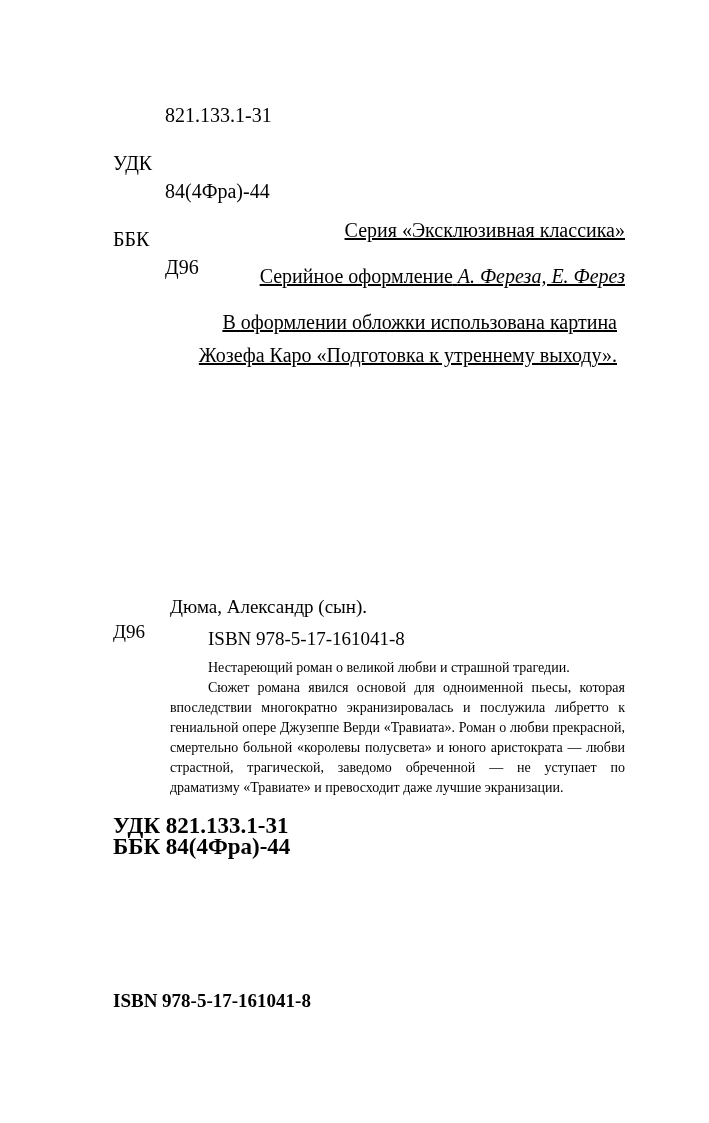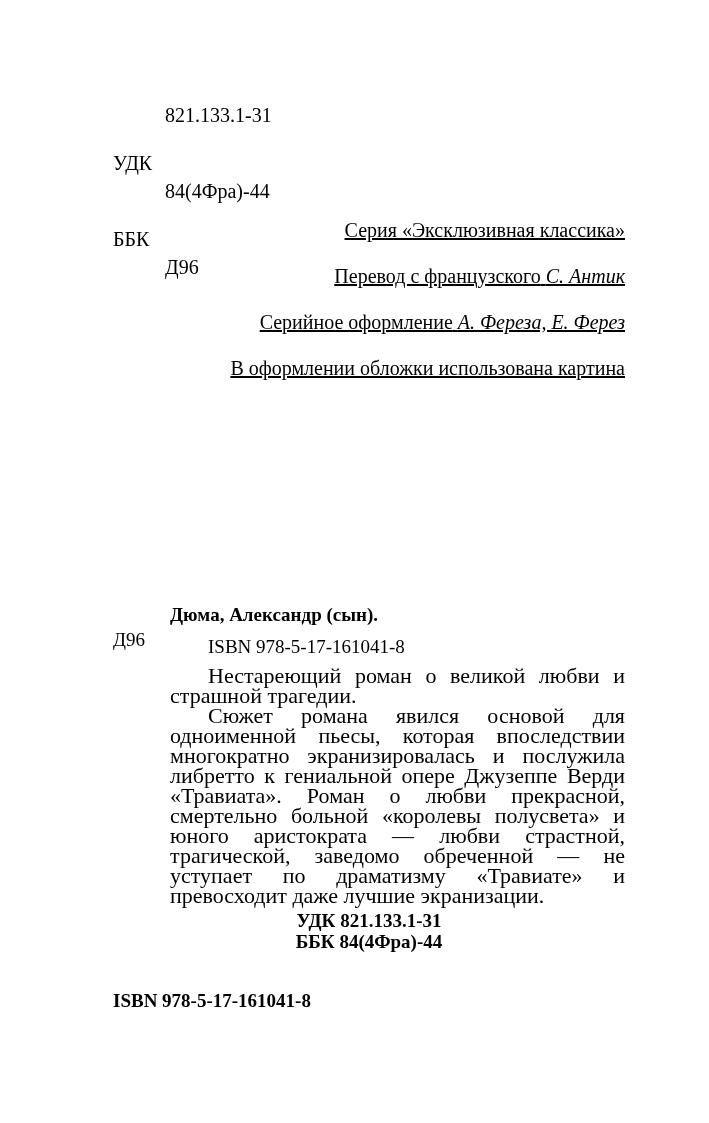--- a/index.html
+++ b/index.html
@@ -27,58 +27,58 @@
   .edition-block {
     position: absolute;
     left: 113px;
     top: 218px;
     width: 512px;
     text-align: right;
     font-size: 20px;
     text-decoration: underline;
   }
   .edition-line { line-height: 25px; margin: 0 0 21px 0; }
-  .cover-note { line-height: 25px; margin: 0; }
+  .cover-note { line-height: 25px; margin: 8px; }
   .edition-block i { font-style: italic; }
 
   
   .cip-block {
     position: absolute;
     left: 113px;
     top: 596px;
     width: 512px;
     font-size: 19px;
   }
   .cip-author {
-    margin: 8px 0 0 57px;
-    font-weight: bold;
+    margin: 0 0 0 57px;
+    font-weight: normal;
     line-height: 22px;
   }
   .cip-row { position: relative; margin-top: 2px; }
   .cip-sign { position: absolute; left: 0; top: 1px; line-height: 22px; }
   .cip-desc {
     margin: 0 0 0 57px;
     text-align: justify;
     text-indent: 41px;
     line-height: 22px;
   }
   .cip-isbn { margin: 10px 0 0 95px; line-height: 22px; }
   .annot {
     margin: 0 0 0 57px;
     text-align: justify;
     text-indent: 38px;
-    font-size: 22px;
+    font-size: 14px;
     line-height: 20px;
   }
   .annot.first { margin-top: 8px; }
   .cip-codes {
-    margin-top: 4px;
-    text-align: center;
+    margin-top: 17px;
+    text-align: left;
     font-weight: bold;
-    font-size: 19px;
+    font-size: 23px;
     line-height: 21px;
   }
 
   
   .footer-line {
     position: absolute;
     left: 113px;
     top: 990px;
     width: 512px;
     display: flex;
@@ -103,25 +103,24 @@
       <span>84(4Фра)-44</span>
     </div>
     <div class="top-row">
       <span class="lbl"></span>
       <span>Д96</span>
     </div>
   </div>
 
   <div class="edition-block">
     <p class="edition-line">Серия «Эксклюзивная классика»</p>
-    <p class="edition-line"><span>Перевод с французского</span>
-      <i>С. Антик</i></p>
     <p class="edition-line"><span>Серийное оформление</span>
       <i>А. Фереза, Е. Ферез</i></p>
     <p class="cover-note">В оформлении обложки использована картина</p>
+    <p class="cover-note">Жозефа Каро «Подготовка к утреннему выходу».</p>
   </div>
 
   <div class="cip-block">
     <div class="cip-author">Дюма, Александр (сын).</div>
     <div class="cip-row">
       <span class="cip-sign">Д96</span>
     </div>
     <p class="cip-isbn">ISBN 978-5-17-161041-8</p>
     <p class="annot first">Нестареющий роман о великой любви и страшной трагедии.</p>
     <p class="annot">Сюжет романа явился основой для одноименной пьесы, которая впоследствии многократно экранизировалась и послужила либретто к гениальной опере Джузеппе Верди «Травиата». Роман о любви прекрасной, смертельно больной «королевы полусвета» и юного аристократа — любви страстной, трагической, заведомо обреченной — не уступает по драматизму «Травиате» и превосходит даже лучшие экранизации.</p>

